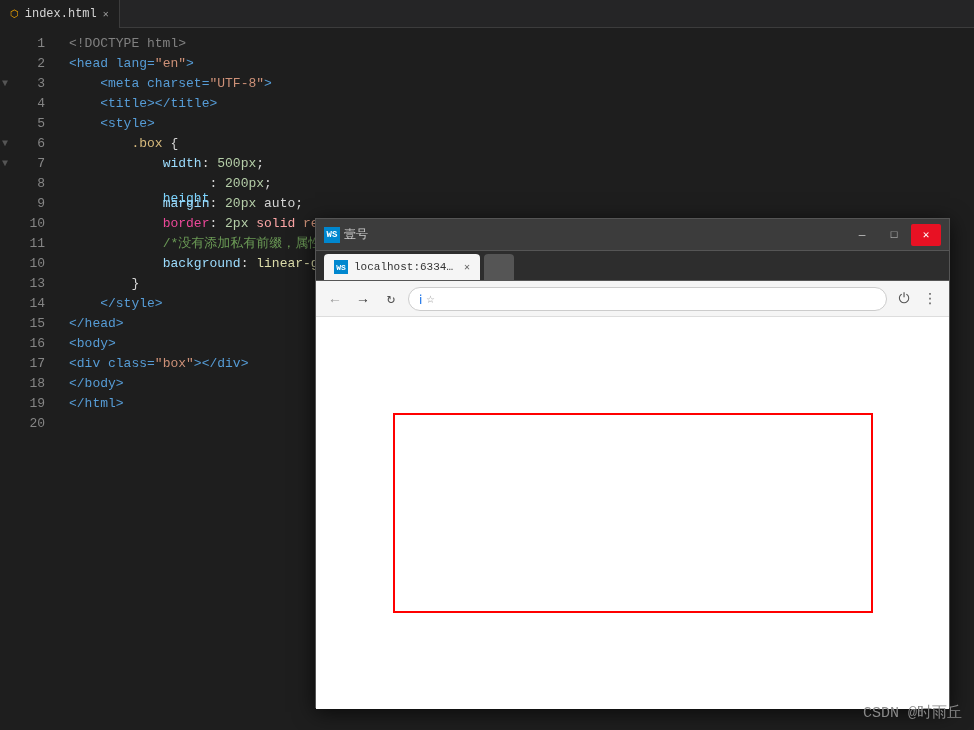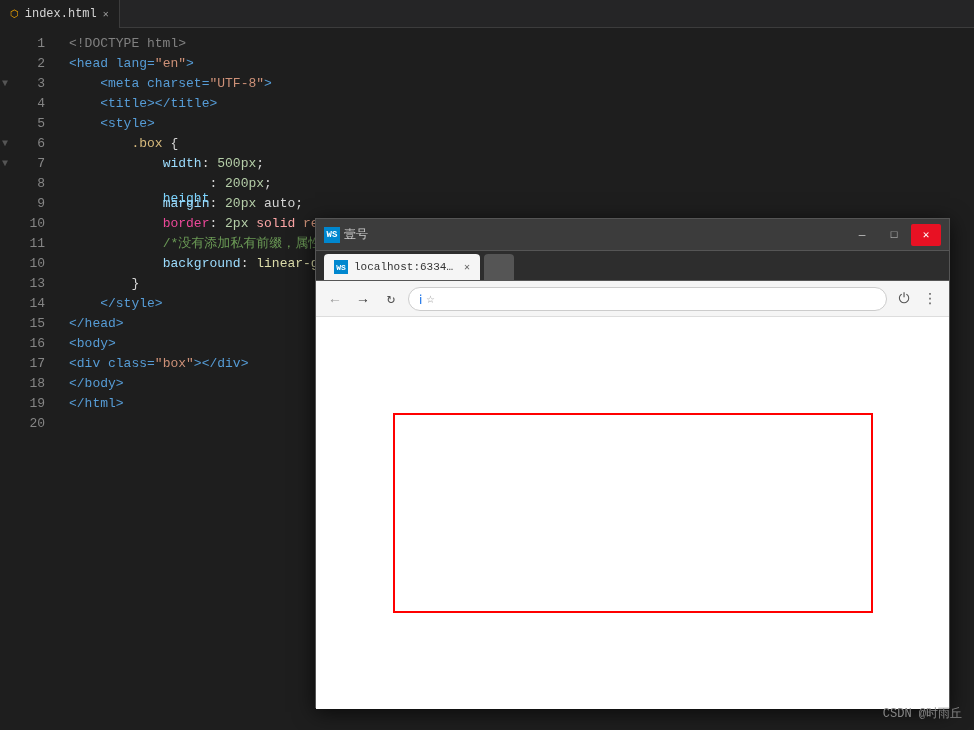--- a/index.html
+++ b/index.html
@@ -320,21 +320,21 @@
       height: 200px;
       border: 2px solid red;
       background: white;
     }
 
     
     .watermark {
       position: absolute;
       bottom: 8px;
       right: 12px;
-      font-size: 12px;
+      font-size: 15px;
       color: #888;
     }
   </style>
 </head>
 <body>
 
 <div class="tab-bar">
   <div class="tab">
     <span class="tab-icon">⬡</span>
     <span>index.html</span>

